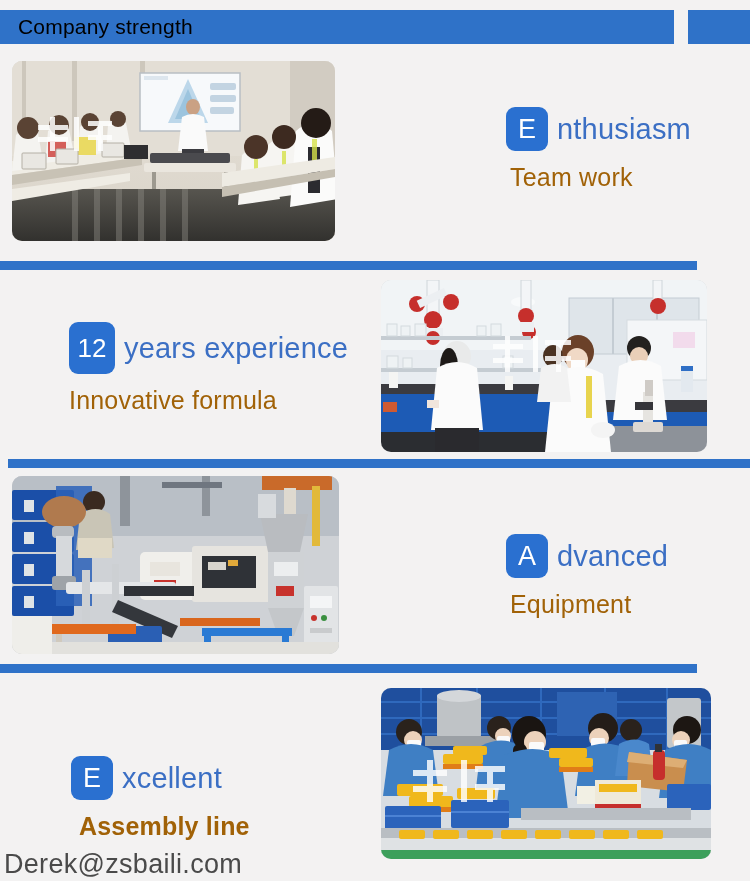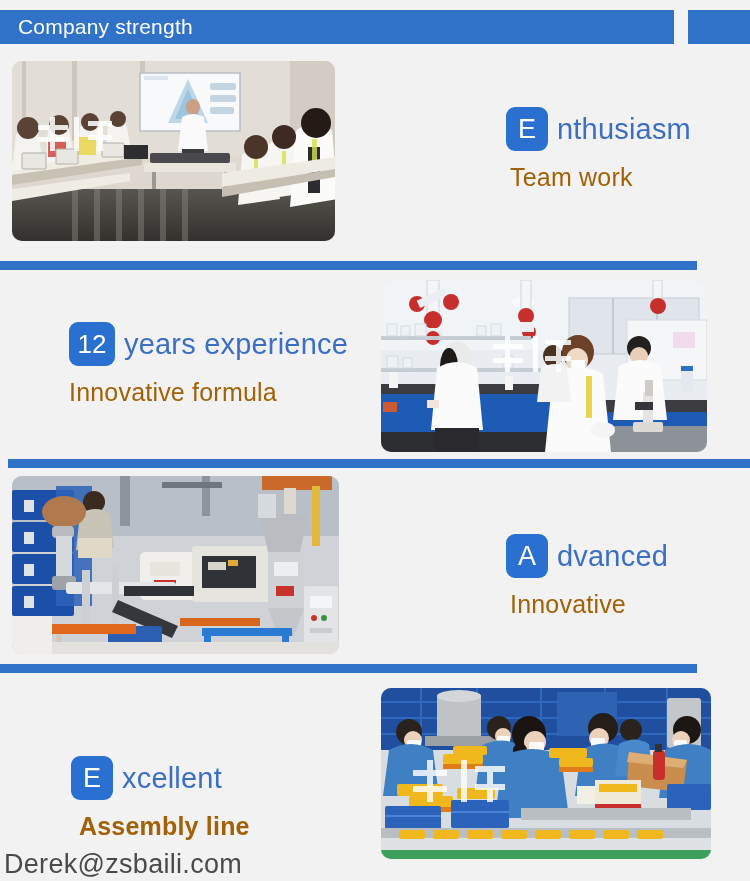--- a/index.html
+++ b/index.html
@@ -30,21 +30,21 @@
     height: 34px;
     background: #2f72c8;
     box-sizing: border-box;
   }
   .header-title {
     position: absolute;
     left: 18px;
     top: 5px;
     font-size: 21px;
     line-height: 24px;
-    color: #ffffff;
+    color: #000000;
     font-weight: 300;
     letter-spacing: .2px;
     white-space: nowrap;
   }
   .header-block-right {
     position: absolute;
     left: 688px;
     top: 10px;
     width: 62px;
     height: 34px;
@@ -94,21 +94,21 @@
     font-weight: 400;
   }
   .badge-letter {
     width: 42px;
     height: 44px;
     font-size: 27px;
     line-height: 44px;
   }
   .badge-num {
     width: 46px;
-    height: 44px;
+    height: 52px;
     font-size: 26px;
     line-height: 44px;
   }
   .title-rest {
     color: #3b6fc4;
     font-size: 29px;
     font-weight: 300;
     margin-left: 9px;
     letter-spacing: .2px;
   }
@@ -455,21 +455,21 @@
       <rect x="0" y="166" width="327" height="12" fill="#e2e1dd"></rect>
       <rect x="0" y="140" width="40" height="38" fill="#efeeea"></rect>
     </svg>
   </div>
 
   <div class="block block-3">
     <div class="title-row">
       <span class="badge badge-letter">A</span>
       <span class="title-rest">dvanced</span>
     </div>
-    <div class="subtitle">Innovative</div>
+    <div class="subtitle">Equipment</div>
   </div>
 
   <div class="divider divider-3"></div>
 
   <div class="block block-4">
     <div class="title-row">
       <span class="badge badge-letter">E</span>
       <span class="title-rest">xcellent</span>
     </div>
     <div class="subtitle">Assembly line</div>

